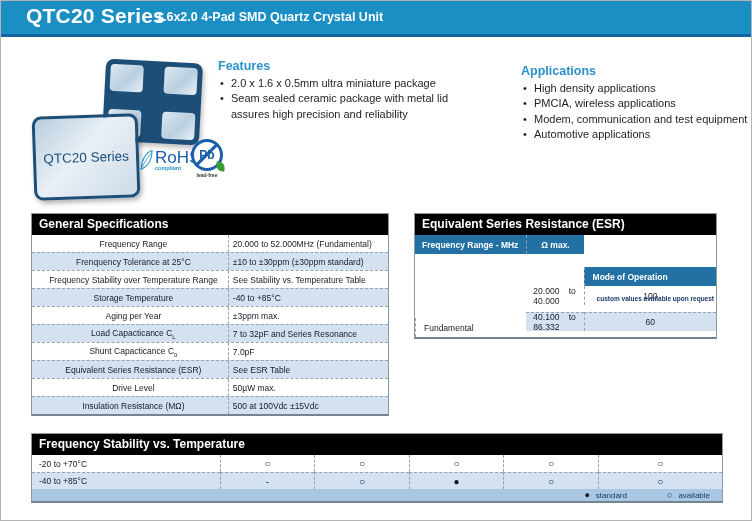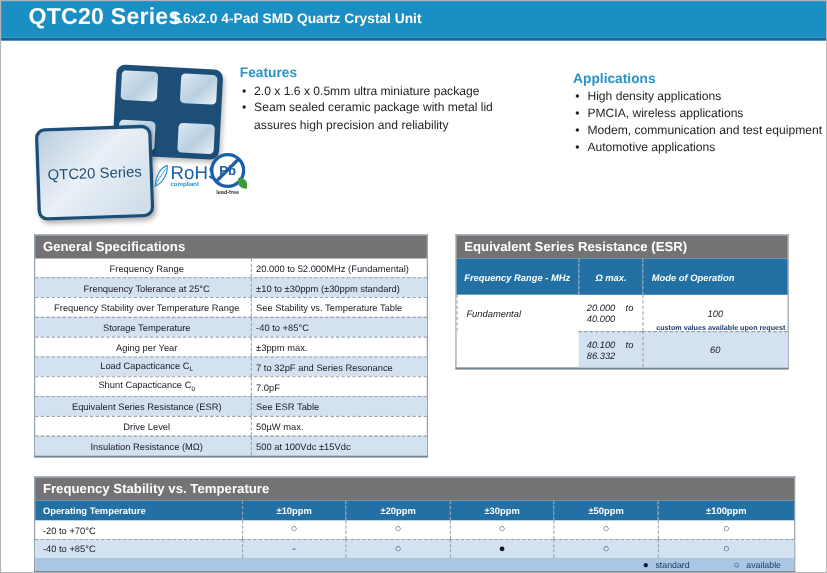--- a/index.html
+++ b/index.html
@@ -44,40 +44,40 @@
   .textblock{position:absolute;width:262px;}
   .features{left:217px;top:58px;}
   .applications{left:488px;top:63px;margin-left:32px;}
   .tb-heading{font-size:12.5px;font-weight:bold;color:#2a93c8;margin:0 0 3px 0;}
   .tb-list{list-style:none;margin:0;padding:0;font-size:11px;color:#1f1f1f;line-height:1.4;}
   .tb-list li{padding-left:13px;position:relative;}
   .tb-list li::before{content:"•";position:absolute;left:2px;top:0;color:#1f1f1f;}
 
   
   .tbl{position:absolute;box-sizing:border-box;border:1px solid #8a99a8;border-bottom:2px solid #75848f;background:#fff;}
-  .tbl-title{height:21px;line-height:21px;background:#737373;color:#fff;font-size:12px;font-weight:bold;padding-left:7px;}
+  .tbl-title{height:21px;line-height:21px;background:#000000;color:#fff;font-size:12px;font-weight:bold;padding-left:7px;}
   .subhead{background:#2270a4;color:#fff;font-weight:bold;font-size:8.5px;}
   .lightrow{background:#d3e1f0;}
   .dashL{border-left:1px dashed #97a3ae;}
   .dashT{border-top:1px dashed #97a3ae;}
 
   
   .gen{left:30px;top:212px;width:358px;}
   .gen-row{display:grid;grid-template-columns:55% 45%;height:17px;align-items:center;font-size:8.5px;}
   .gen-label{padding-left:7px;text-align:center;}
   .gen-value{padding-left:4px;border-left:1px dashed #97a3ae;height:100%;display:flex;align-items:center;box-sizing:border-box;}
   sub{font-size:6px;}
 
   
   .esr{left:413px;top:212px;width:303px;}
   .esr-grid{display:grid;grid-template-columns:37% 19% 44%;}
-  .esr-cell{height:33px;display:flex;align-items:center;font-size:8.5px;box-sizing:border-box;font-style:italic;}
+  .esr-cell{height:19px;display:flex;align-items:center;font-size:8.5px;box-sizing:border-box;}
   .esr-cell.c0{padding-left:7px;word-spacing:7px;}
   .esr-cell.c1{justify-content:center;}
-  .esr-cell.c2{padding-left:8px;}
+  .esr-cell.c2{padding-left:8px;margin-top:32px;}
   .esr-mode{grid-row:1 / span 2;background:#fff;}
   .esr-note{position:absolute;left:413px;top:294px;width:300px;text-align:right;
     font-size:6.5px;font-weight:bold;color:#1a3a6b;}
 
   
   .stab{left:30px;top:432px;width:692px;}
   .stab-grid{display:grid;grid-template-columns:27.2% 13.7% 13.7% 13.7% 13.7% 18%;}
   .stab-cell{display:flex;align-items:center;justify-content:center;font-size:8.5px;box-sizing:border-box;}
   .stab-cell.lbl{justify-content:flex-start;padding-left:7px;}
   .stab-sub .stab-cell{height:18px;}
@@ -203,28 +203,20 @@
       <div class="esr-cell c2 dashL esr-mode" style="grid-row:2 / span 2;">Fundamental</div>
 
       <div class="esr-cell c0 lightrow dashT">40.100 to 86.332</div>
       <div class="esr-cell c1 lightrow dashL dashT">60</div>
     </div>
   </div>
   <div class="esr-note">custom values available upon request</div>
 
   <div class="tbl stab">
     <div class="tbl-title">Frequency Stability vs. Temperature</div>
-    <div class="stab-grid stab-sub">
-      <div class="stab-cell lbl subhead">Operating Temperature</div>
-      <div class="stab-cell subhead dashL">±10ppm</div>
-      <div class="stab-cell subhead dashL">±20ppm</div>
-      <div class="stab-cell subhead dashL">±30ppm</div>
-      <div class="stab-cell subhead dashL">±50ppm</div>
-      <div class="stab-cell subhead dashL">±100ppm</div>
-    </div>
     <div class="stab-grid stab-row">
       <div class="stab-cell lbl">-20 to +70°C</div>
       <div class="stab-cell dashL">
           <span class="sym">○</span>
         </div>
       <div class="stab-cell dashL">
           <span class="sym">○</span>
         </div>
       <div class="stab-cell dashL">
           <span class="sym">○</span>

